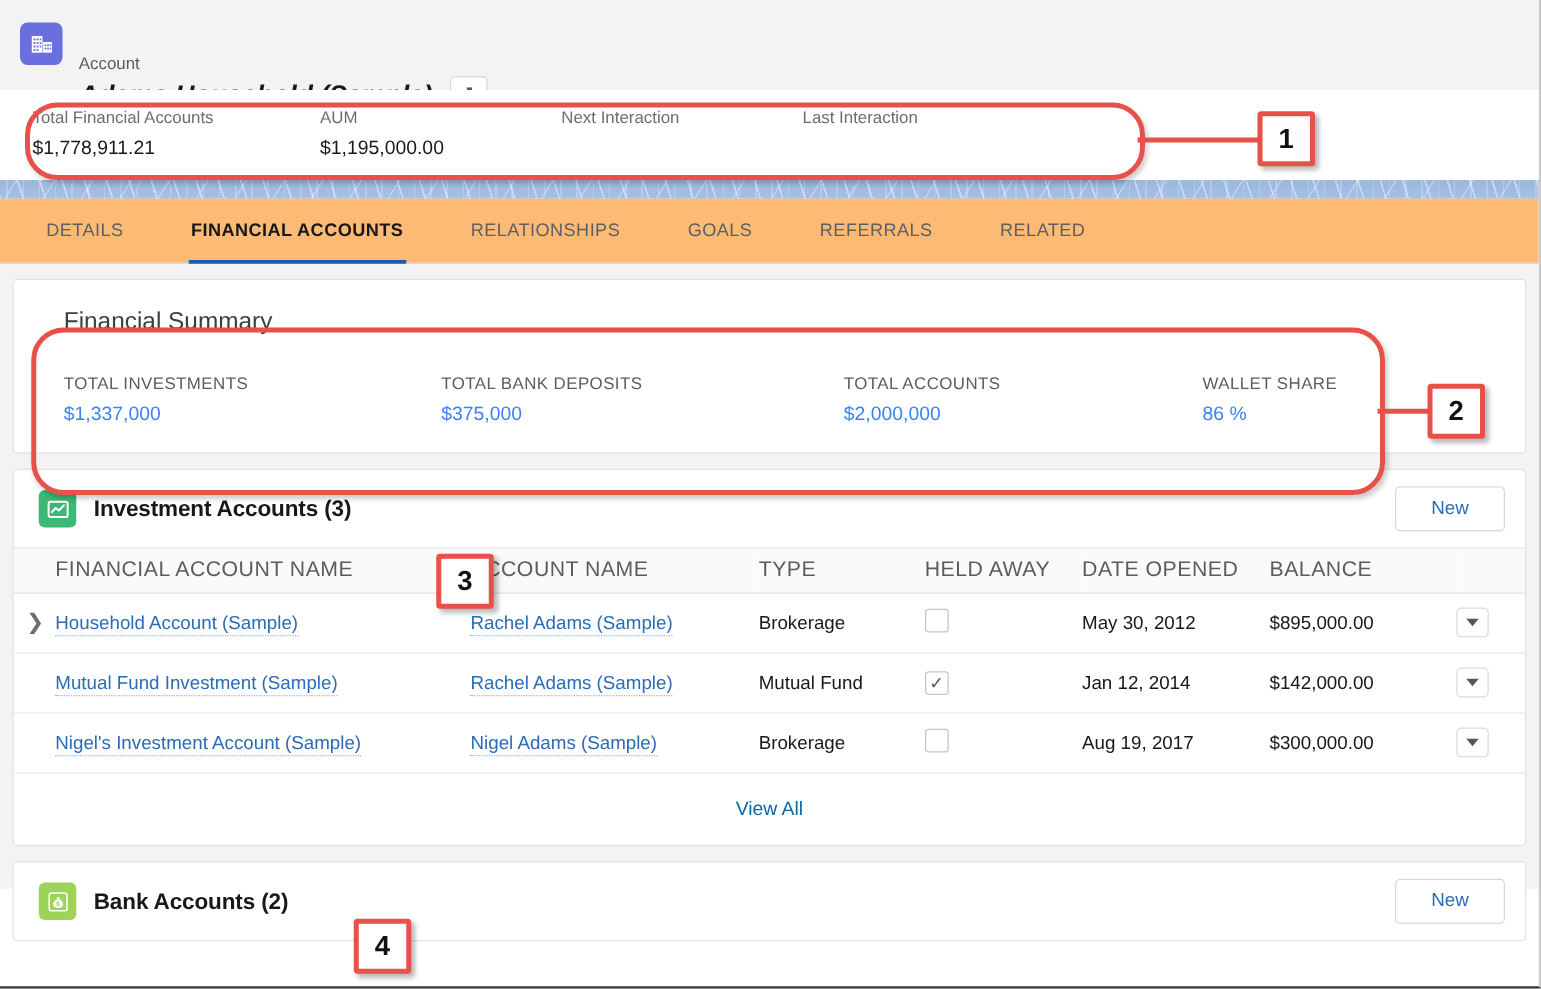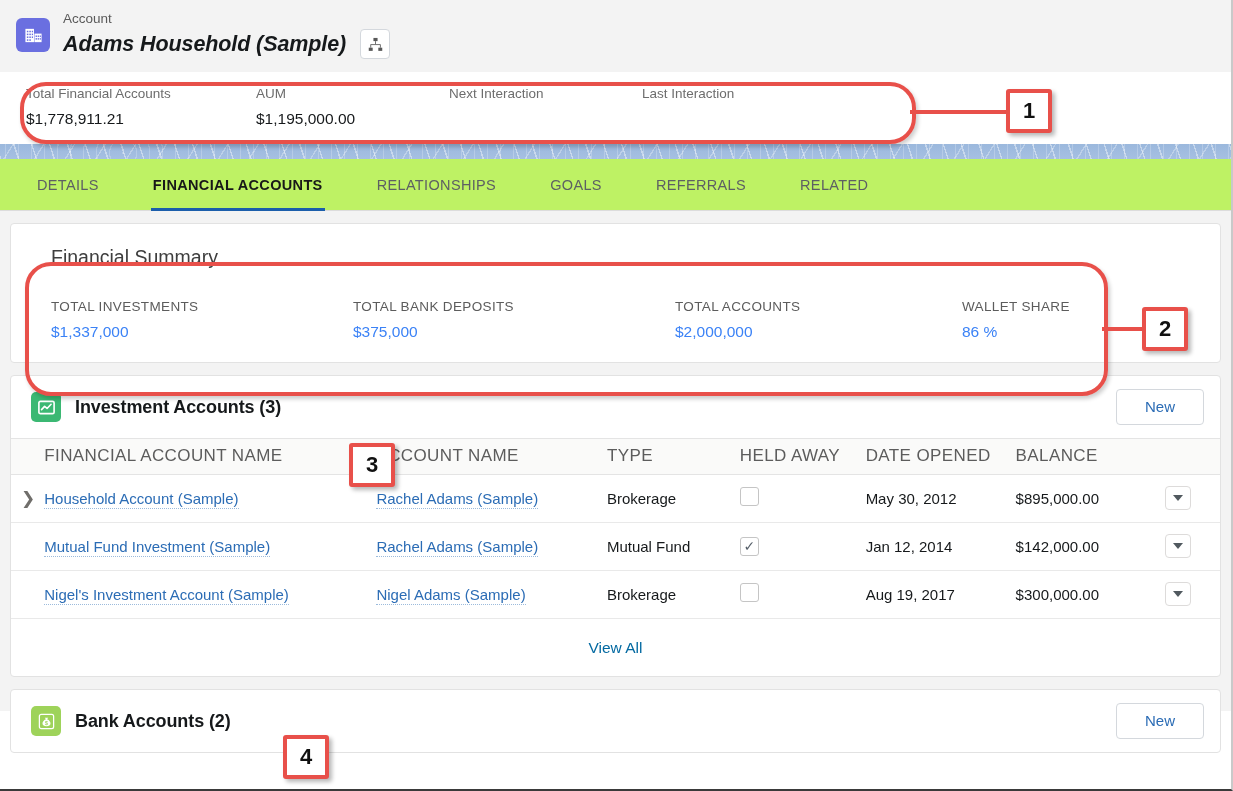--- a/index.html
+++ b/index.html
@@ -33,21 +33,21 @@
   }
   .record-icon {
     width: 34px; height: 34px;
     border-radius: 6px;
     background: #6a6fe0;
     margin-top: 10px;
     margin-right: 13px;
     flex: 0 0 auto;
     display: flex; align-items: center; justify-content: center;
   }
-  .record-head-text { padding-top: 2px; }
+  .record-head-text { padding-top: 2px; margin-top: 32px; }
   .record-type {
     font-size: 13.5px;
     color: #5a5a5a;
     line-height: 18px;
     margin-bottom: 1px;
   }
   .record-title-row { display: flex; align-items: center; font-style: italic; }
   .record-title {
     font-size: 21.5px;
     font-weight: bold;
@@ -99,21 +99,21 @@
       repeating-linear-gradient(72deg, rgba(255,255,255,.42) 0px, rgba(255,255,255,.42) 1.4px, rgba(255,255,255,0) 1.4px, rgba(255,255,255,0) 17px),
       repeating-linear-gradient(-58deg, rgba(255,255,255,.30) 0px, rgba(255,255,255,.30) 1.3px, rgba(255,255,255,0) 1.3px, rgba(255,255,255,0) 26px),
       repeating-radial-gradient(circle at 10% 60%, rgba(255,255,255,.22) 0 1.2px, rgba(255,255,255,0) 1.2px 13px),
       linear-gradient(#9bb8dd, #a6c0e2);
   }
 
   
   .tabbar {
     position: relative;
     height: 52px;
-    background: #bef264;
+    background: #fdba74;
     display: flex;
     align-items: center;
     padding-left: 37px;
     border-bottom: 1px solid #dcdcdc;
   }
   .tab {
     font-size: 14.5px;
     color: #5d6063;
     letter-spacing: 0.35px;
     margin-right: 54px;

